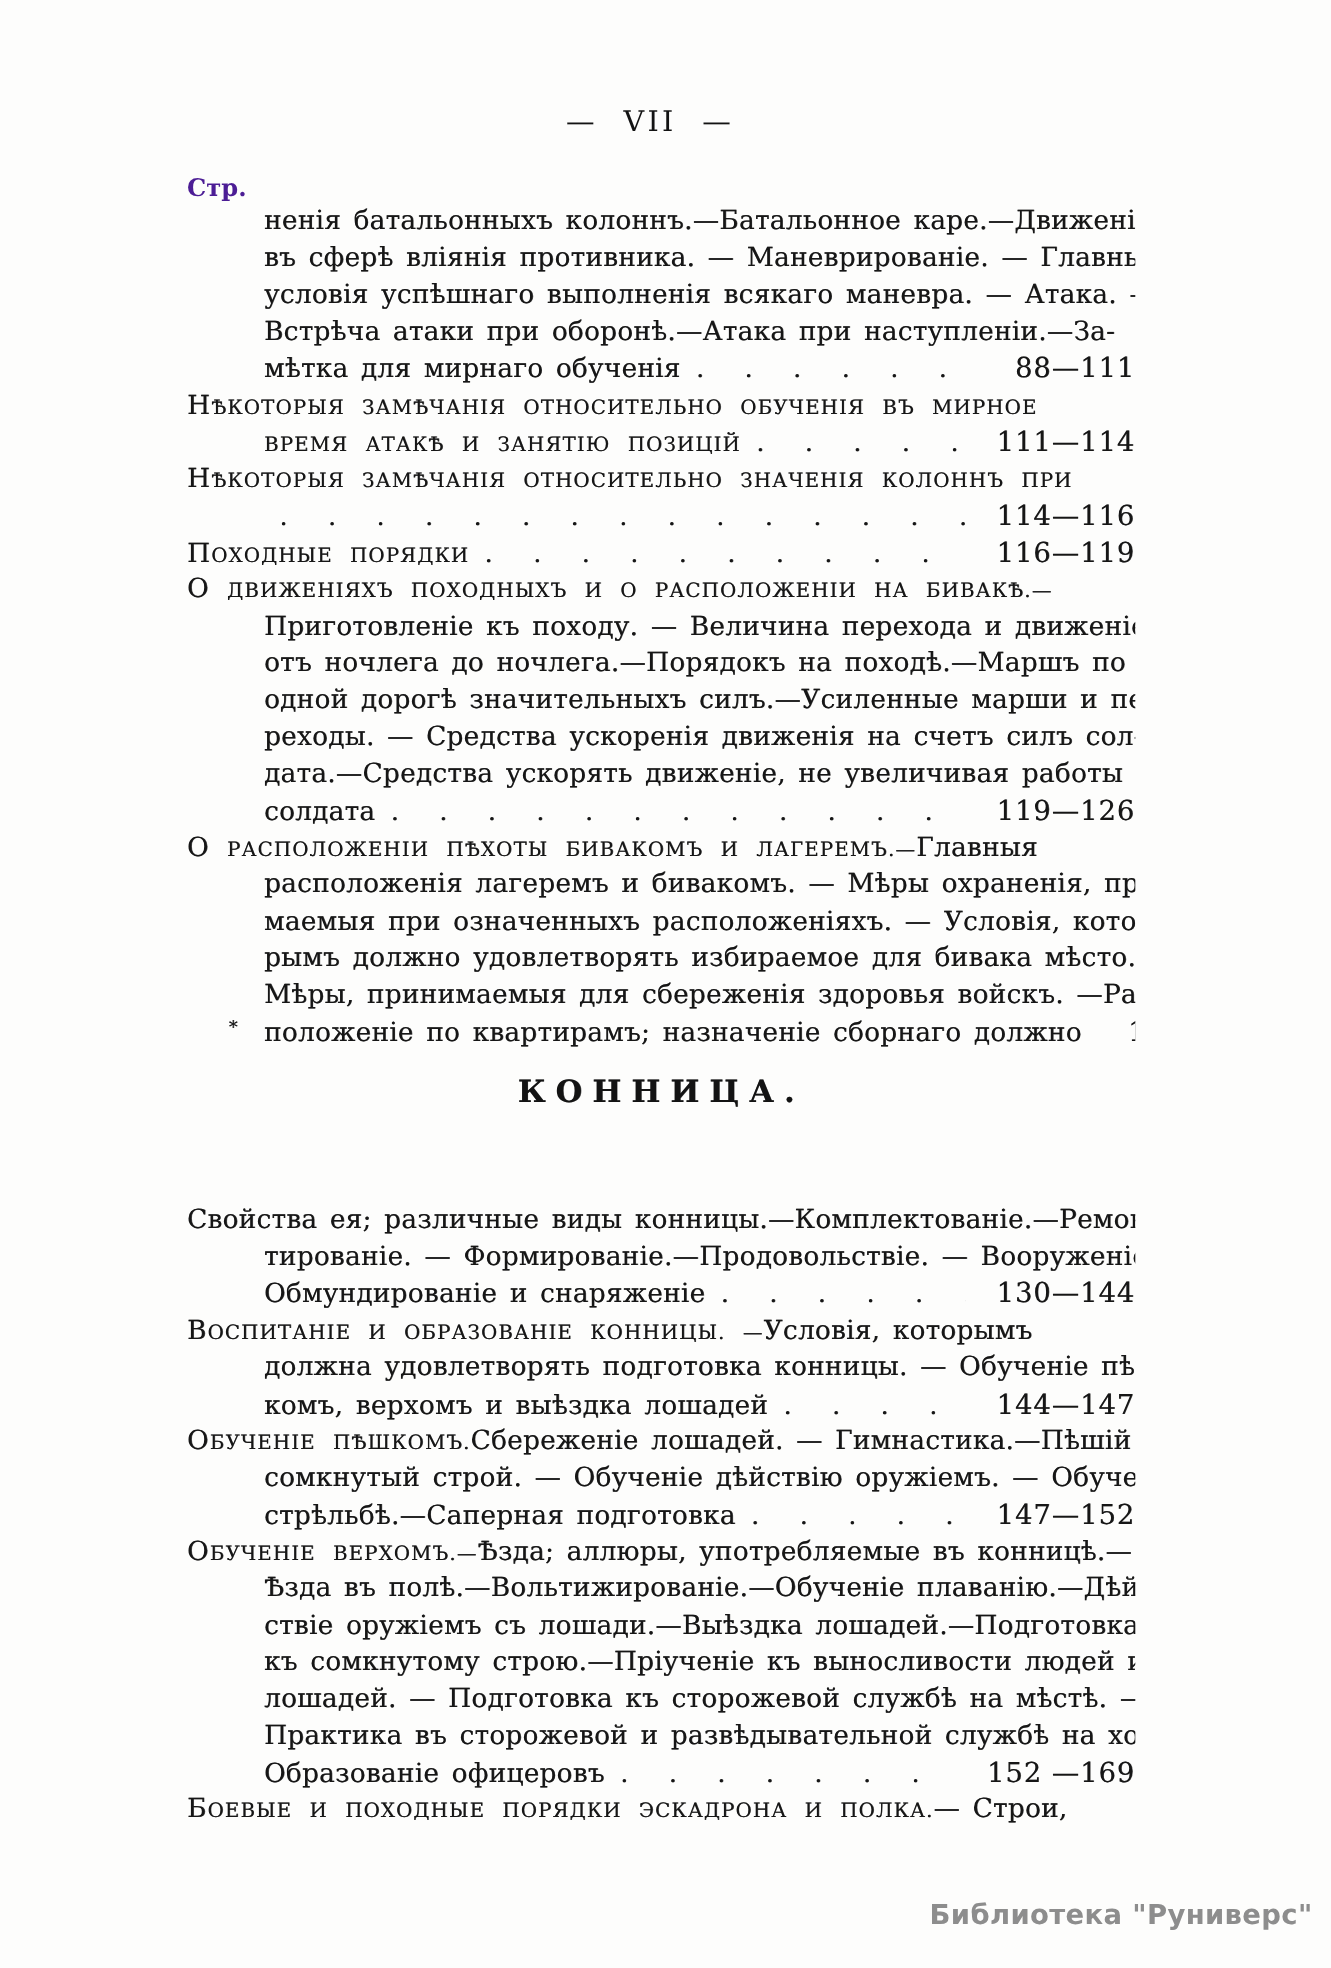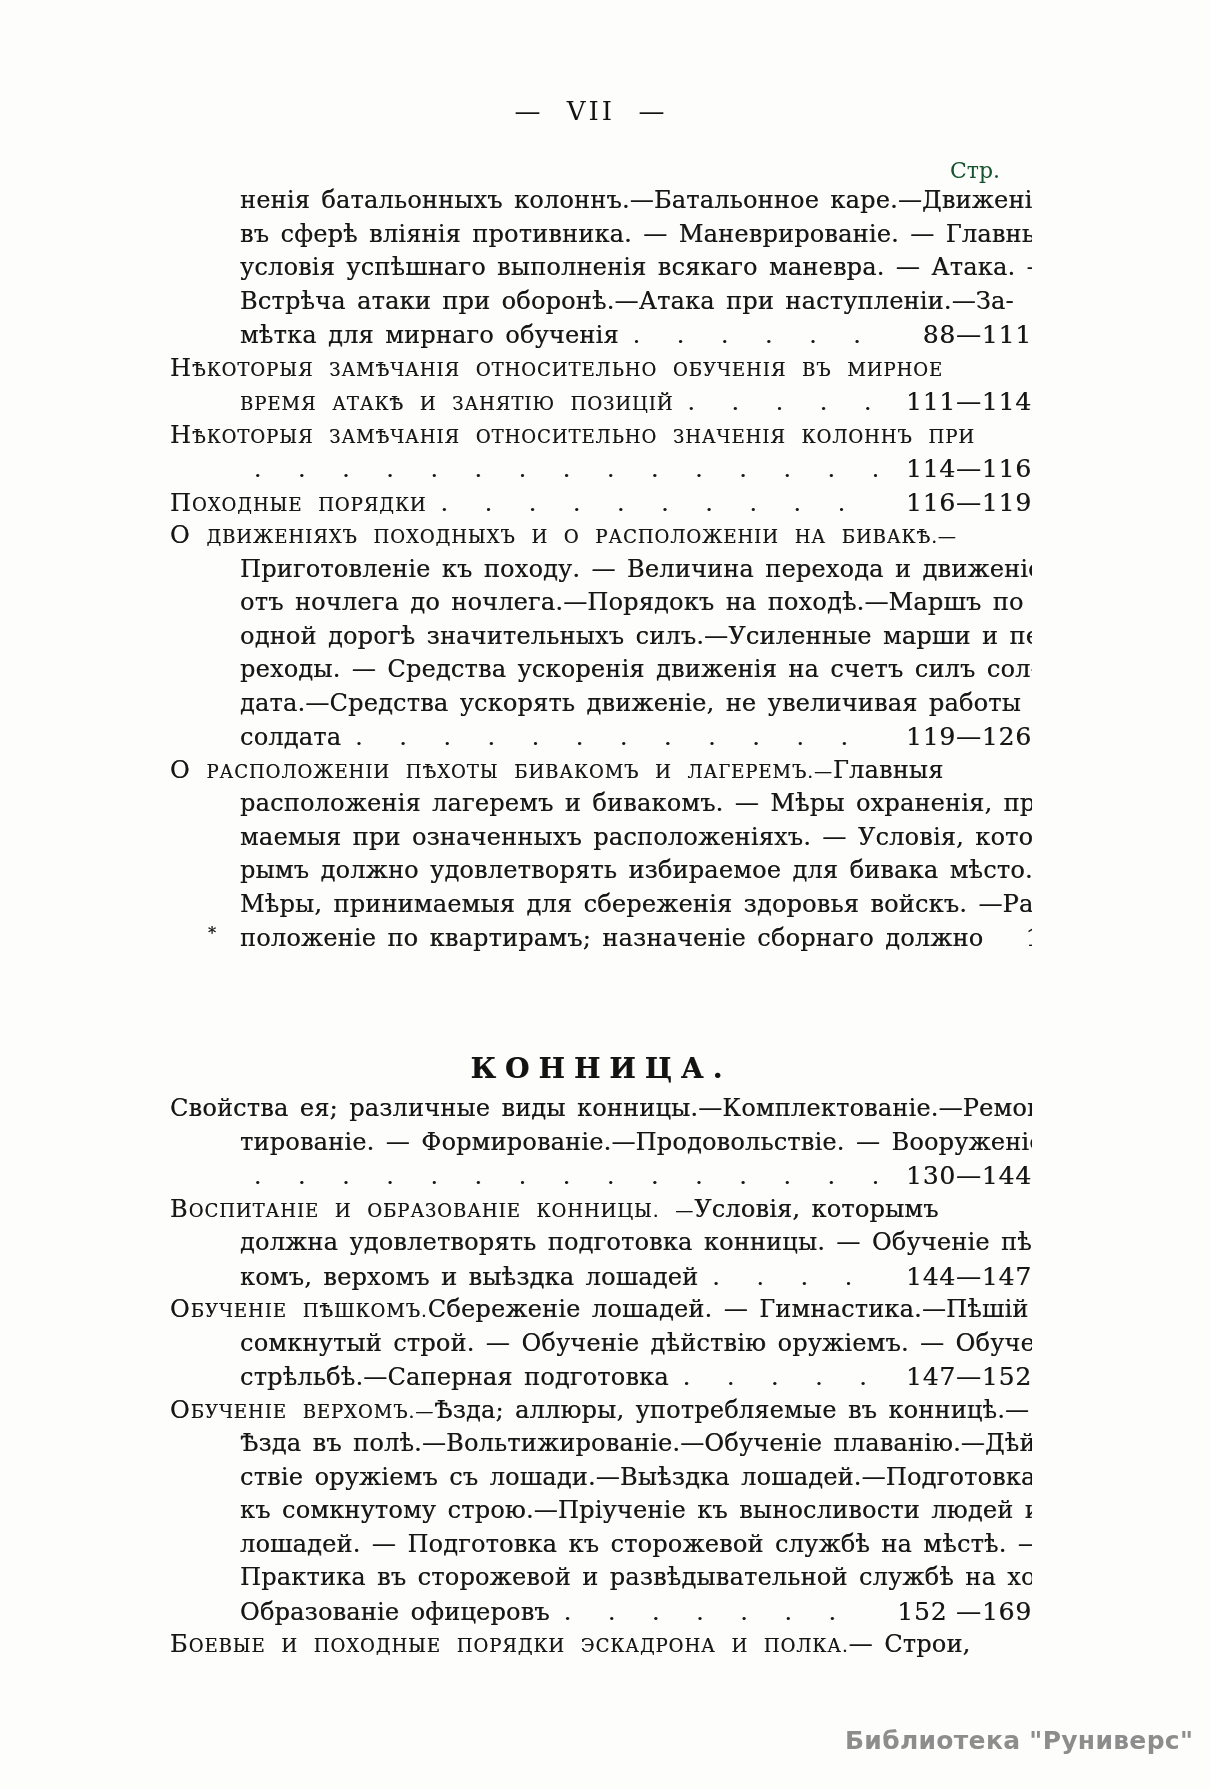--- a/index.html
+++ b/index.html
@@ -18,23 +18,24 @@
   
   .page-number-header {
     position:absolute; top:96px; left:160px; width:862px;
     text-align:center;
     font-size:26px; letter-spacing:3px; word-spacing:12px;
     color:#131313;
   }
   
   .page-column-header {
     position:absolute; top:158px; left:170px; width:830px;
-    text-align:right;
+    text-align:left;
     font-size:22px;
-    color:#14532d;
+    color:#4c1d95;
+    font-weight:bold;
   }
   
   .toc-section {
     position:absolute; left:170px; width:862px;
     text-shadow:0.35px 0 0 rgba(22,22,22,0.65);
   }
   #sec1 { top:184px; }
   #sec2 { top:1092px; }
   .line {
     display:flex; align-items:baseline;
@@ -58,21 +59,21 @@
   .pages {
     flex:0 0 auto; min-width:100px; text-align:left;
     font-size:25px; letter-spacing:0.8px; word-spacing:0;
   }
   .margin-mark {
     position:absolute; left:38px; top:-4px;
     font-size:16px; letter-spacing:0;
   }
   
   .section-heading {
-    position:absolute; top:1052px; left:170px; width:862px;
+    position:absolute; top:976px; left:170px; width:862px;
     text-align:center;
     font-size:28px; font-weight:bold;
     letter-spacing:9px;
     color:#131313;
     text-shadow:0.35px 0 0 rgba(22,22,22,0.6);
   }
   
   .watermark {
     position:absolute; top:1726px; left:845px;
     font-family:"DejaVu Sans", sans-serif;
@@ -192,20 +193,21 @@
 
   <div id="sec2" class="toc-section">
       <div class="toc-entry">
         <div class="line">
           <span class="txt">Свойства ея; различные виды конницы.—Комплектованіе.—Ремон-</span>
         </div>
         <div class="line ind">
           <span class="txt">тированіе. — Формированіе.—Продовольствіе. — Вооруженіе. —</span>
         </div>
         <div class="line ind">
+          <span class="txt">Обмундированіе и снаряженіе</span>
           <span class="leader">. . . . . . . . . . . . . . . . . . . . . . . . . . . . . . . . . . . . . . . . </span>
           <span class="pages">130—144</span>
         </div>
       </div>
       <div class="toc-entry">
         <div class="line">
           <span class="caps"><span class="init">В</span>ОСПИТАНІЕ И ОБРАЗОВАНІЕ КОННИЦЫ. — </span>
           <span class="txt">Условія, которымъ</span>
         </div>
         <div class="line ind">

